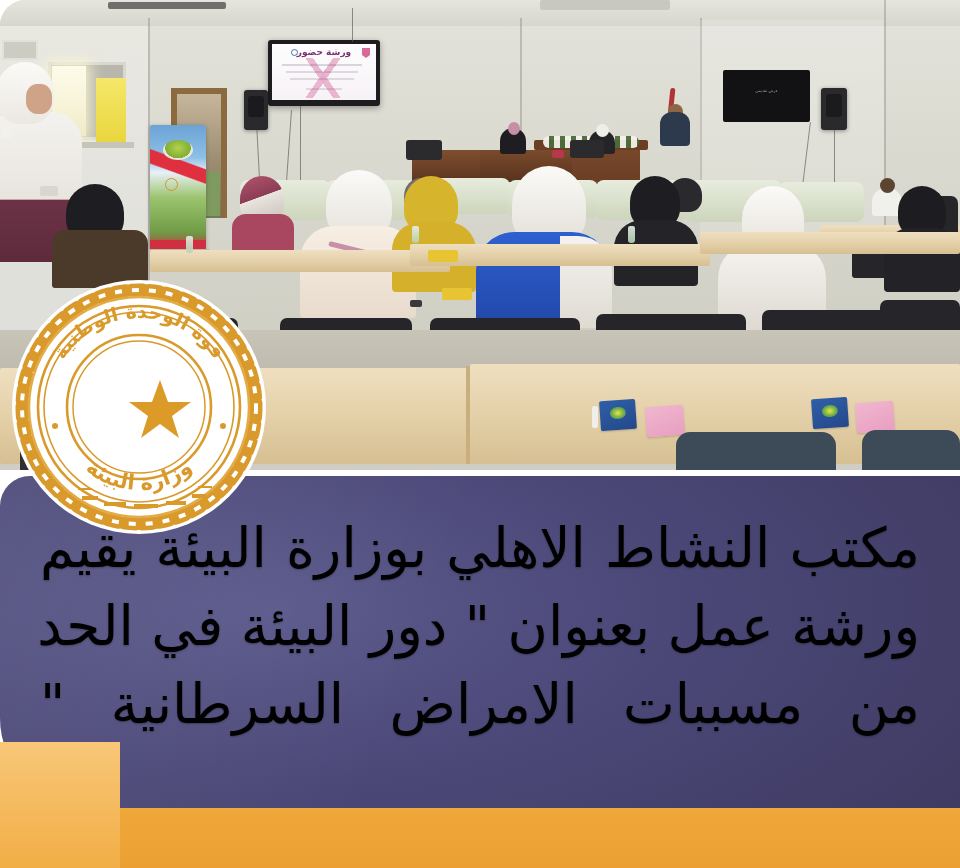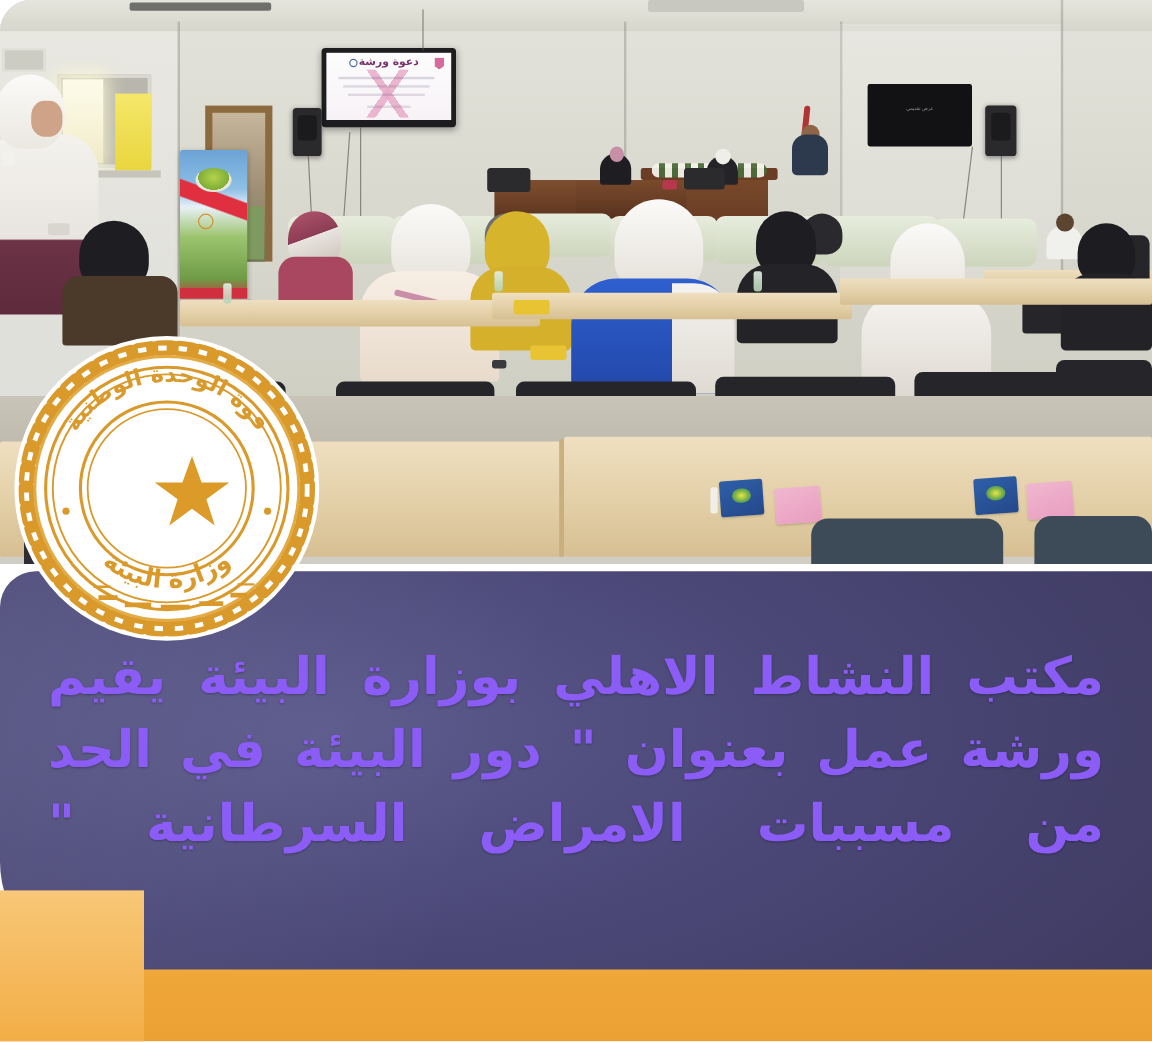--- a/index.html
+++ b/index.html
@@ -296,24 +296,24 @@
   }
   .headline{
     position:absolute; left:0; top:476px; width:960px; height:300px;
     display:flex; flex-direction:column; justify-content:center;
     align-items:stretch;
     padding:0 40px;
     direction:rtl;
     z-index:6;
   }
   .hl-line{
-    color:#8b5cf6;
+    color:#000000;
     font-family:"DejaVu Sans","Liberation Sans",sans-serif;
-    font-size:43px;
-    font-weight:700;
+    font-size:55px;
+    font-weight:400;
     line-height:1.42;
     text-align:justify;
     text-align-last:justify;
     letter-spacing:0px;
     text-shadow:0 1px 2px rgba(0,0,0,.28);
     white-space:nowrap;
   }
   .hl-line.l3{ text-align-last:justify; }
 
   
@@ -372,21 +372,21 @@
       <div class="banner"></div>
       <div class="banner-swoosh"></div>
       <div class="banner-bowl"></div>
       <div class="banner-logo"></div>
       <div class="banner-foot"></div>
       <div class="banner-base"></div>
 
       <div class="tv"></div>
       <div class="tv-screen"></div>
       <div class="slide-ribbon"></div>
-      <div class="slide-title arabic">دعوة ورشة</div>
+      <div class="slide-title arabic">ورشة حضور</div>
       <div class="slide-icon"></div>
       <div class="slide-mark"></div>
       <div class="slide-line" style="left:282px;top:64px;width:80px;opacity:.45;"></div>
       <div class="slide-line" style="left:286px;top:71px;width:72px;opacity:.40;"></div>
       <div class="slide-line" style="left:290px;top:78px;width:64px;opacity:.38;"></div>
       <div class="slide-line" style="left:306px;top:88px;width:36px;opacity:.35;"></div>
 
       <div class="tv2"></div>
       <div class="tv2-txt arabic">عرض تقديمي</div>
 

